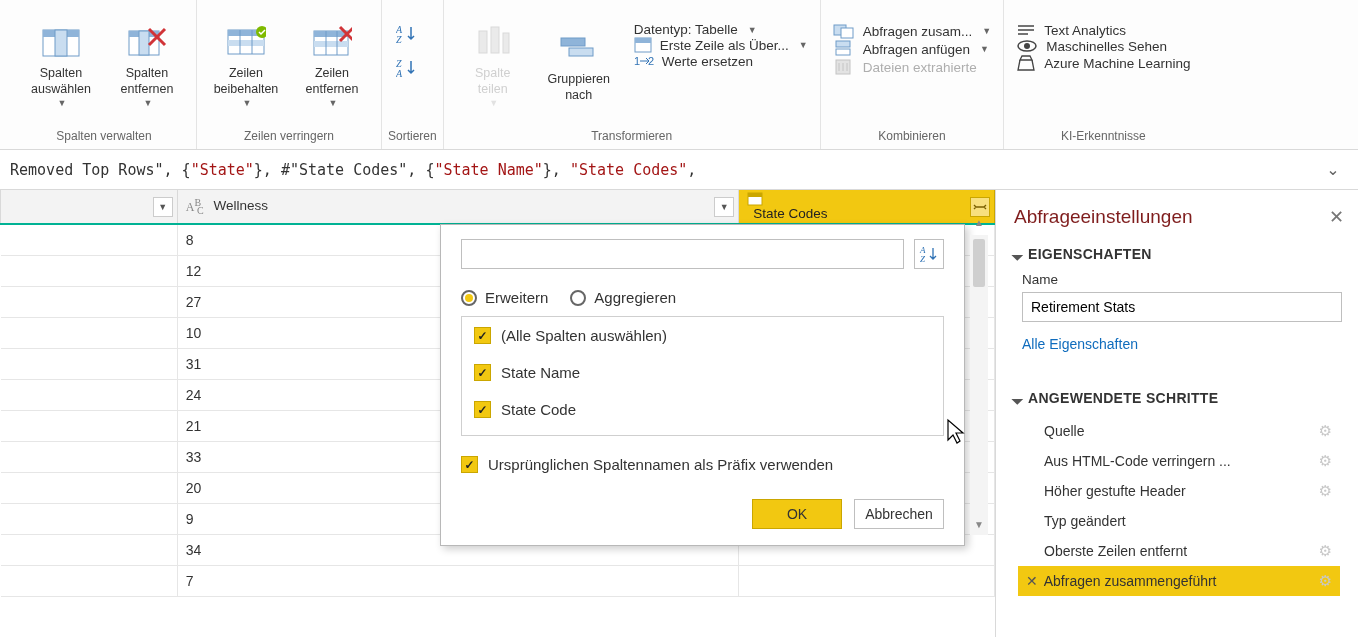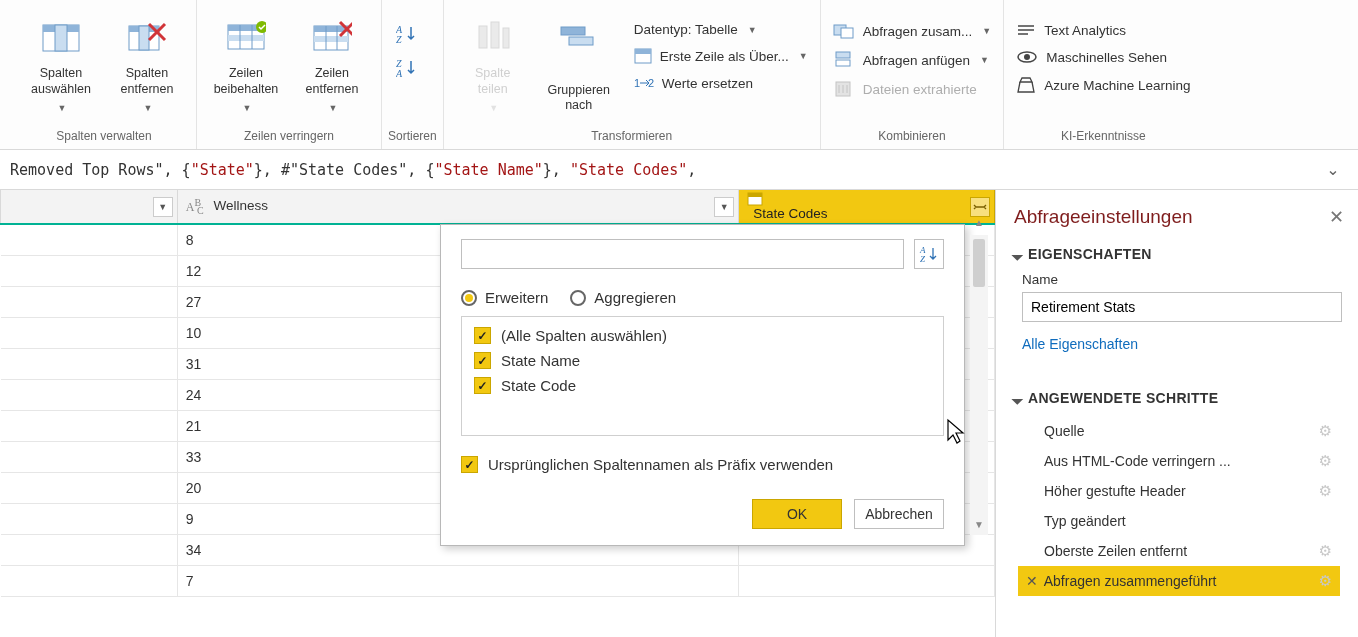--- a/index.html
+++ b/index.html
@@ -4,30 +4,30 @@
   <style>
     * { box-sizing: border-box; margin: 0; padding: 0; }
     body { font-family: "Segoe UI", Arial, sans-serif; font-size: 13px; color: #333; background: #fff; width: 1358px; height: 637px; overflow: hidden; position: relative; }
 
     
     .ribbon { display: flex; height: 150px; border-bottom: 1px solid #d9d9d9; background: #fdfdfd; padding-left: 12px; }
     .ribbon-group { display: flex; flex-direction: column; justify-content: space-between; padding: 4px 6px 4px; border-right: 1px solid #e4e4e4; }
     .ribbon-group .group-body { display: flex; align-items: flex-start; flex: 1; padding-top: 10px; }
     .ribbon-group .group-label { text-align: center; font-size: 12px; color: #666; padding: 4px 0 2px; }
 
-    .big-btn { display: flex; flex-direction: column; align-items: center; justify-content: space-between; width: 86px; height: 100px; padding: 0 2px; cursor: default; text-align: center; font-size: 12.5px; line-height: 1.25; }
+    .big-btn { display: flex; flex-direction: column; align-items: center; justify-content: center; width: 86px; height: 100px; padding: 0 2px; cursor: default; text-align: center; font-size: 12.5px; line-height: 1.25; }
     .big-btn .icon-box { width: 40px; height: 40px; margin: 2px auto 5px; display:flex; align-items:center; justify-content:center; }
     .big-btn .caret { font-size: 9px; color: #666; margin-left:2px; }
 
     .mini-stack { display: flex; flex-direction: column; gap: 10px; padding: 8px 4px 0; }
     .mini-btn { width: 30px; height: 24px; display:flex; align-items:center; justify-content:center; }
 
     .combine-group .group-body, .transform-group .group-body, .ki-group .group-body { align-items: flex-start; }
 
-    .vlist { display:flex; flex-direction:column; gap: 11px; padding-top: 8px; }
+    .vlist { display:flex; flex-direction:column; gap: 0; padding-top: 8px; }
     .vitem { display:flex; align-items:center; gap:8px; font-size:13.5px; color:#333; padding: 0 6px; white-space:nowrap; }
     .vitem.disabled { color: #aeaeae; }
     .vitem .caret { font-size: 9px; color: #666; margin-left:2px;}
     .vitem.disabled .caret, .vitem.disabled svg * { stroke:#c4c4c4; fill:#e3e3e3; }
 
     
     .formula-bar { display:flex; align-items:center; height: 40px; padding: 0 8px; border-bottom: 1px solid #d9d9d9; position:relative; }
     .formula-text { font-family: Consolas, monospace; font-size: 15px; white-space: nowrap; overflow:hidden; flex:1; padding-left:2px; }
     .fx-str { color:#a31515; }
     .expand-formula { width: 34px; text-align:center; font-size: 16px; color:#666; cursor:default; }
@@ -50,21 +50,21 @@
 
     
     .popup { position:absolute; left: 440px; top: 34px; width: 525px; background:#fff; border:1px solid #b8b8b8; box-shadow: 3px 3px 8px rgba(0,0,0,.2); padding: 14px 20px 16px; z-index: 5; }
     .popup .search-row { display:flex; gap:10px; margin-bottom: 20px; }
     .popup .search-row input { flex:1; height: 30px; border:1px solid #bfbfbf; padding: 0 8px; font-size:14px; }
     .az-btn { width:30px; height:30px; border:1px solid #bfbfbf; display:flex; align-items:center; justify-content:center; font-family: serif; font-style:italic; font-size:13px; }
     .radio-row { display:flex; gap: 22px; margin-bottom: 10px; font-size:15px;}
     .radio-row label { display:flex; align-items:center; gap:8px; }
     .rad { width:16px; height:16px; border:2px solid #666; border-radius:50%; display:inline-flex; align-items:center; justify-content:center;}
     .rad.on::after { content:""; width:8px; height:8px; background:#f2c811; border-radius:50%; display:block;}
-    .chk-list { border:1px solid #cfcfcf; padding: 10px 12px; min-height: 120px; display:flex; flex-direction:column; gap:8px; font-size:15px; margin-bottom: 20px;}
+    .chk-list { border:1px solid #cfcfcf; padding: 10px 12px; min-height: 120px; display:flex; flex-direction:column; gap:20px; font-size:15px; margin-bottom: 20px;}
     .chk-row, .prefix-row { display:flex; align-items:center; gap: 10px; font-size:15px;}
     .chk { width:17px; height:17px; background:#f2c811; border:1px solid #caa600; display:inline-flex; align-items:center; justify-content:center; color:#222; font-size:12px; font-weight:bold;}
     .chk::after{content:"✓"; line-height:1;}
     .popup-buttons { display:flex; justify-content:flex-end; gap:12px; margin-top: 26px;}
     .btn { min-width: 90px; height:30px; border:1px solid #bfbfbf; background:#fff; display:flex; align-items:center; justify-content:center; font-size:14px;}
     .btn.primary { background:#f2c811; border-color:#caa600;}
 
     .scroll-v { position:absolute; right:2px; top:40px; bottom:8px; width:18px; background:#f4f4f4;}
     .scroll-v .thumb { position:absolute; left:3px; right:3px; top:4px; height:48px; background:#cfcfcf; border-radius:2px;}
     .scroll-v .arrow { position:absolute; left:0; right:0; height:18px; text-align:center; font-size:10px; color:#888;}

